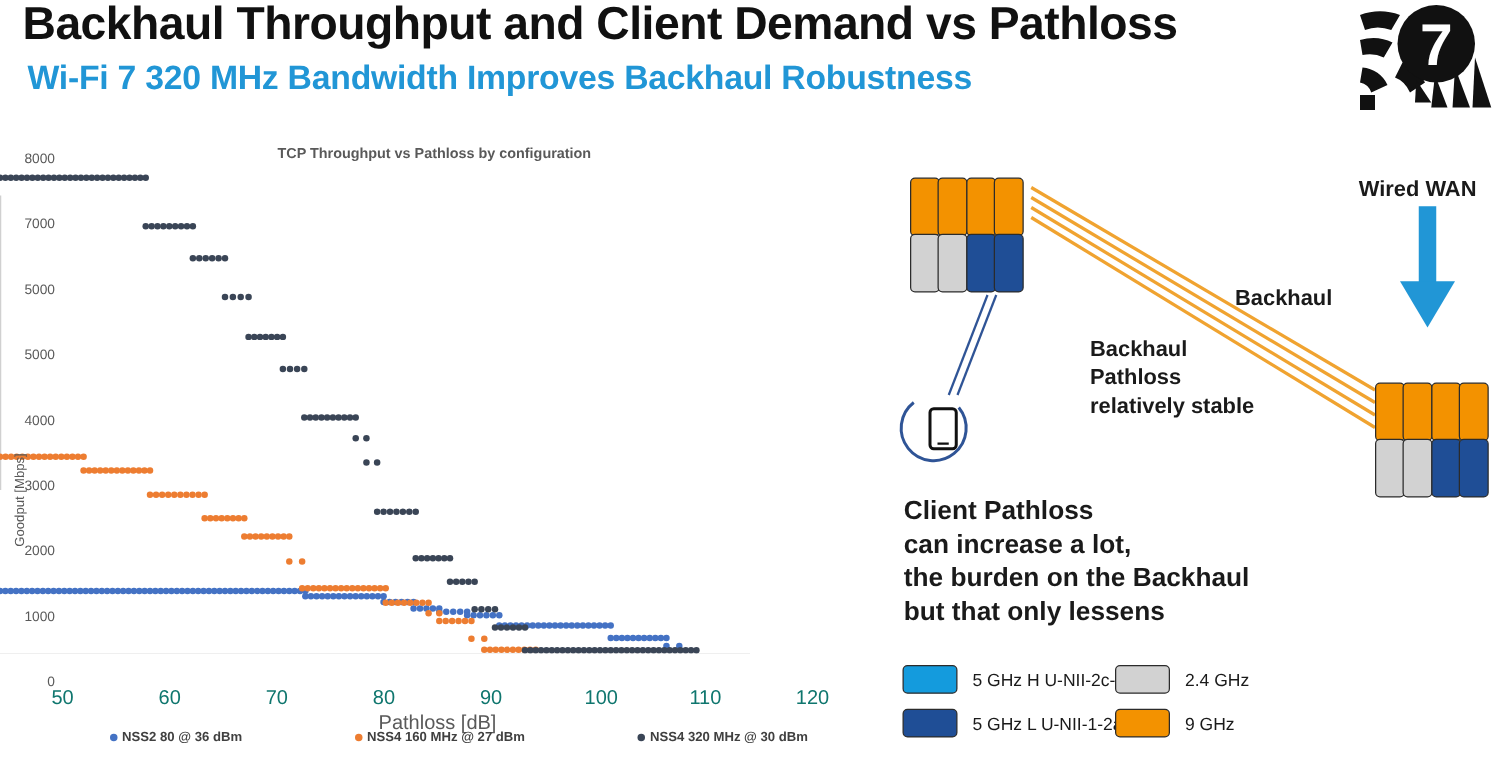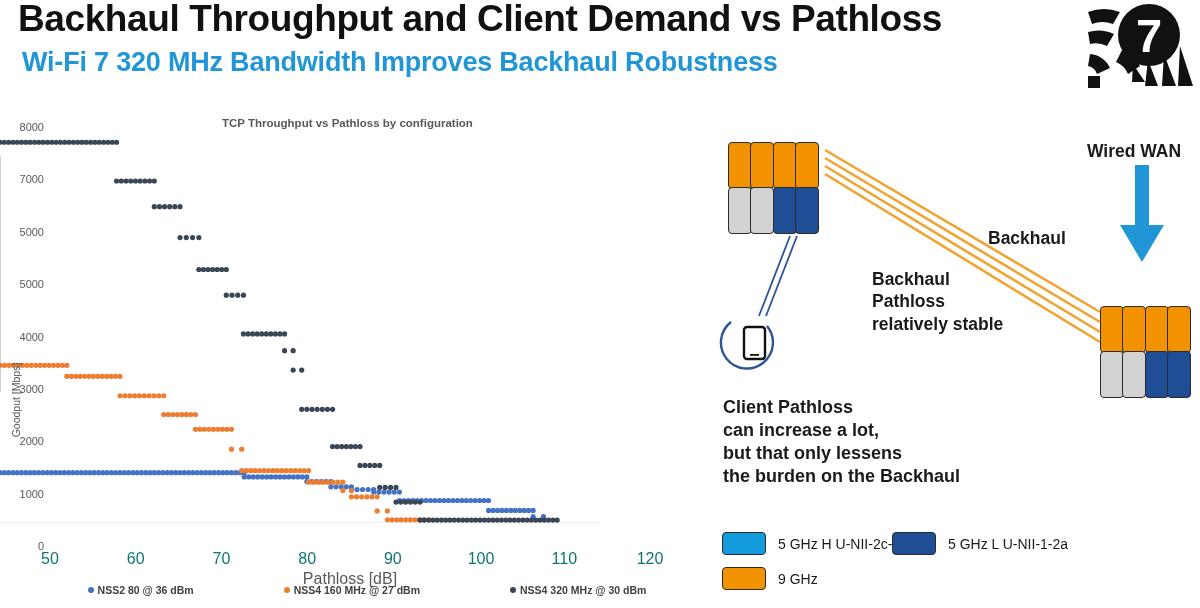--- a/index.html
+++ b/index.html
@@ -72,21 +72,21 @@
   .c-gray   { background:#d2d2d2; }
   .c-dblue  { background:#1f4e96; }
 
   .diag-label {
     position:absolute; font-weight:bold; color:#1a1a1a;
     white-space:nowrap; line-height:1.28;
   }
   #label-wired-wan { left:1087px; top:140px; font-size:17.5px; }
   #label-backhaul  { left:988px;  top:227px; font-size:17.5px; }
   #label-bh-pathloss { left:872px; top:268px; font-size:17.5px; }
-  #label-client-pathloss { left:723px; top:396px; font-size:18px; }
+  #label-client-pathloss { left:723px; top:396px; font-size:21px; }
 
   #band-legend {
     position:absolute; left:722px; top:532px; width:470px;
     display:grid; grid-template-columns:170px 1fr; grid-template-rows:auto auto;
     row-gap:12px; column-gap:0px;
     font-size:14px; color:#1a1a1a;
   }
   .band-entry { display:flex; align-items:center; gap:12px; white-space:nowrap; }
   .band-swatch {
     width:44px; height:23px; border:1.6px solid #2b2b2b; border-radius:4px; flex:none;
@@ -601,28 +601,32 @@
 
 <div class="diag-label" id="label-bh-pathloss">
   <div>Backhaul</div>
   <div>Pathloss</div>
   <div>relatively stable</div>
 </div>
 
 <div class="diag-label" id="label-client-pathloss">
   <div>Client Pathloss</div>
   <div>can increase a lot,</div>
+  <div>the burden on the Backhaul</div>
   <div>but that only lessens</div>
-  <div>the burden on the Backhaul</div>
 </div>
 
 <div id="band-legend">
     <div class="band-entry">
       <div class="band-swatch c-lblue"></div>
       <div>5 GHz H U-NII-2c-3</div>
+    </div>
+    <div class="band-entry">
+      <div class="band-swatch c-gray"></div>
+      <div>2.4 GHz</div>
     </div>
     <div class="band-entry">
       <div class="band-swatch c-dblue"></div>
       <div>5 GHz L U-NII-1-2a</div>
     </div>
     <div class="band-entry">
       <div class="band-swatch c-orange"></div>
       <div>9 GHz</div>
     </div>
   </div>

